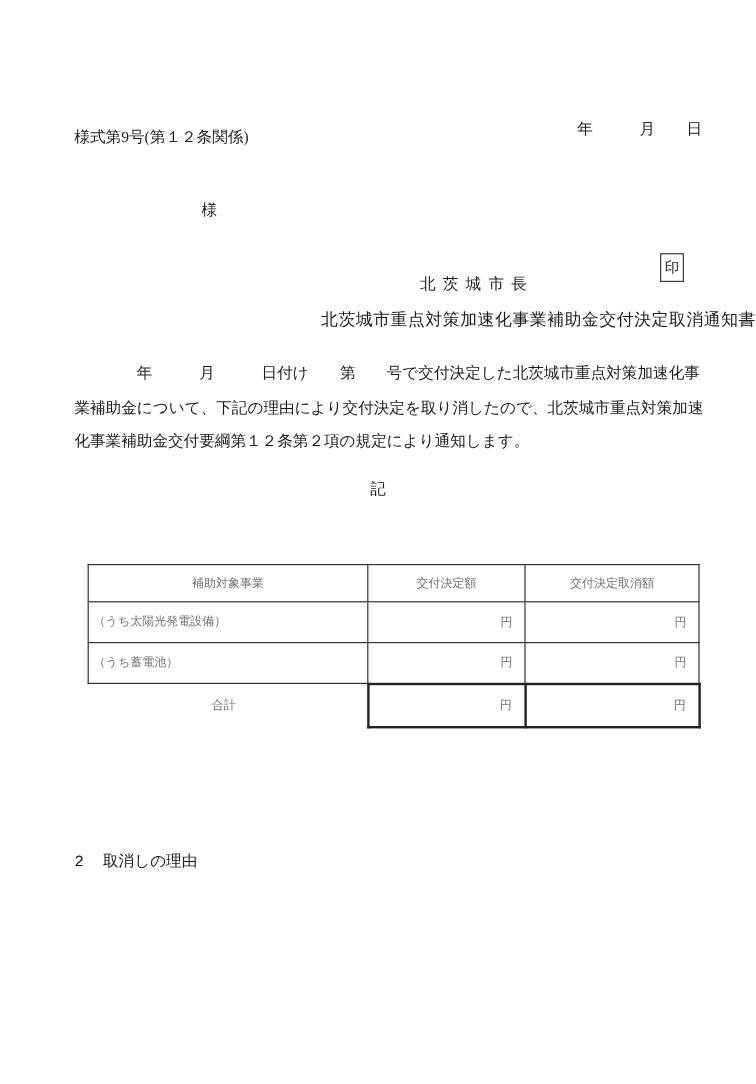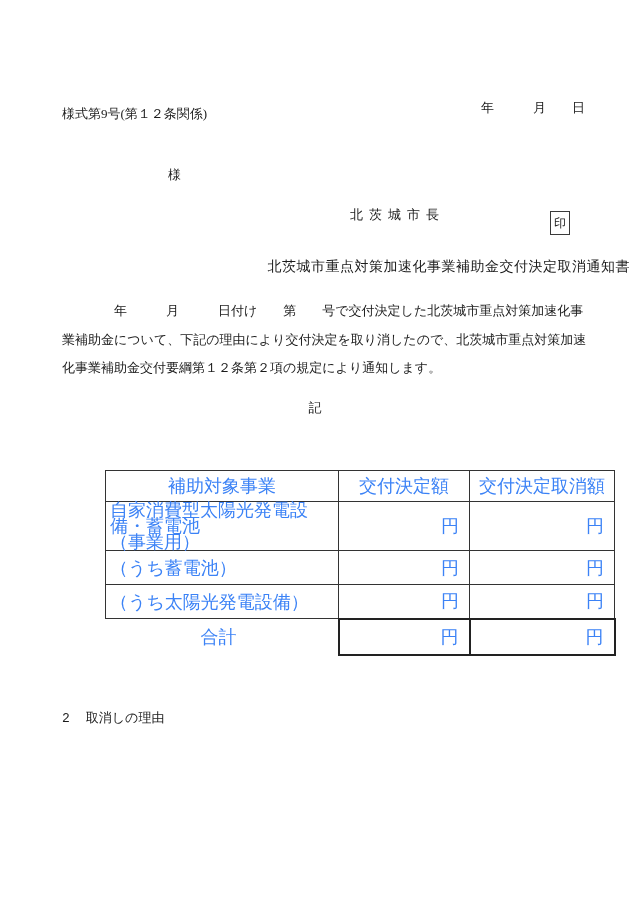--- a/index.html
+++ b/index.html
@@ -9,43 +9,42 @@
     background:#ffffff;
     font-family:"Liberation Serif","DejaVu Serif",serif;
     color:#1b1b1b;
     font-size:13px;
     overflow:hidden;
   }
   .abs { position:absolute; }
   .form-number { left:62px; top:57px;margin-top:48px; }
   .doc-meta { right:45px; top:95px; text-align:right; line-height:26px; }
   .addressee { left:168px; top:166px; }
-  .sender { left:350px; top:206px; letter-spacing:6px; }
+  .sender { left:350px; top:228px; letter-spacing:6px; }
   .seal-box {
     left:550px; top:211px; width:18px; height:22px;
     border:1px solid #3a3a3a;
     display:flex; align-items:center; justify-content:center;
     font-size:12px;
   }
   .doc-title { left:0; top:258px; width:630px; text-align:right; font-size:14px; letter-spacing:0.5px; }
   .body-text { left:62px; top:297px; width:526px; line-height:28.5px; white-space:pre-line; }
   .record-marker { left:0; top:399px; width:630px; text-align:center; }
   .section-heading { left:62px; }
   .section-1 { top:445px; }
   .section-2 { top:709px;font-family:Liberation Mono, monospace; }
   .num-gap { display:inline-block; width:16px; }
 
   .grant-table-wrap { left:73px; top:470px; }
   table.grant-table {
     border-collapse:collapse;
     table-layout:fixed;
     width:509px;
-    font-size:18px;
-    color:#3b82f6;
-    margin-left:32px;
+    font-size:10px;
+    color:#737373;
   }
   .grant-table th, .grant-table td {
     border:1px solid #333;
     font-weight:normal;
     padding:0;
     vertical-align:middle;
   }
   .grant-table th { text-align:center; }
   td.cell-business { text-align:left; padding-left:4px; line-height:16px; white-space:pre-line; }
   td.cell-amount { text-align:right; padding-right:10px; }
@@ -90,33 +89,27 @@
         <col style="width:233px">
         <col style="width:131px">
         <col style="width:145px">
       </colgroup>
       <tbody>
           <tr style="height:31px">
         <th>補助対象事業</th>
         <th>交付決定額</th>
         <th>交付決定取消額</th>
       </tr>
-      <tr style="height:37px">
-        <td class="cell-business">自家消費型太陽光発電設備・蓄電池
-（事業用）</td>
+      <tr style="height:34px">
+        <td class="cell-business">（うち太陽光発電設備）</td>
         <td class="cell-amount">円</td>
         <td class="cell-amount">円</td>
       </tr>
       <tr style="height:34px">
         <td class="cell-business">（うち蓄電池）</td>
-        <td class="cell-amount">円</td>
-        <td class="cell-amount">円</td>
-      </tr>
-      <tr style="height:34px">
-        <td class="cell-business">（うち太陽光発電設備）</td>
         <td class="cell-amount">円</td>
         <td class="cell-amount">円</td>
       </tr>
       <tr style="height:36px" class="row-total">
         <td class="cell-total-label">合計</td>
         <td class="cell-amount">円</td>
         <td class="cell-amount">円</td>
       </tr>
     </tbody>
       </table>

